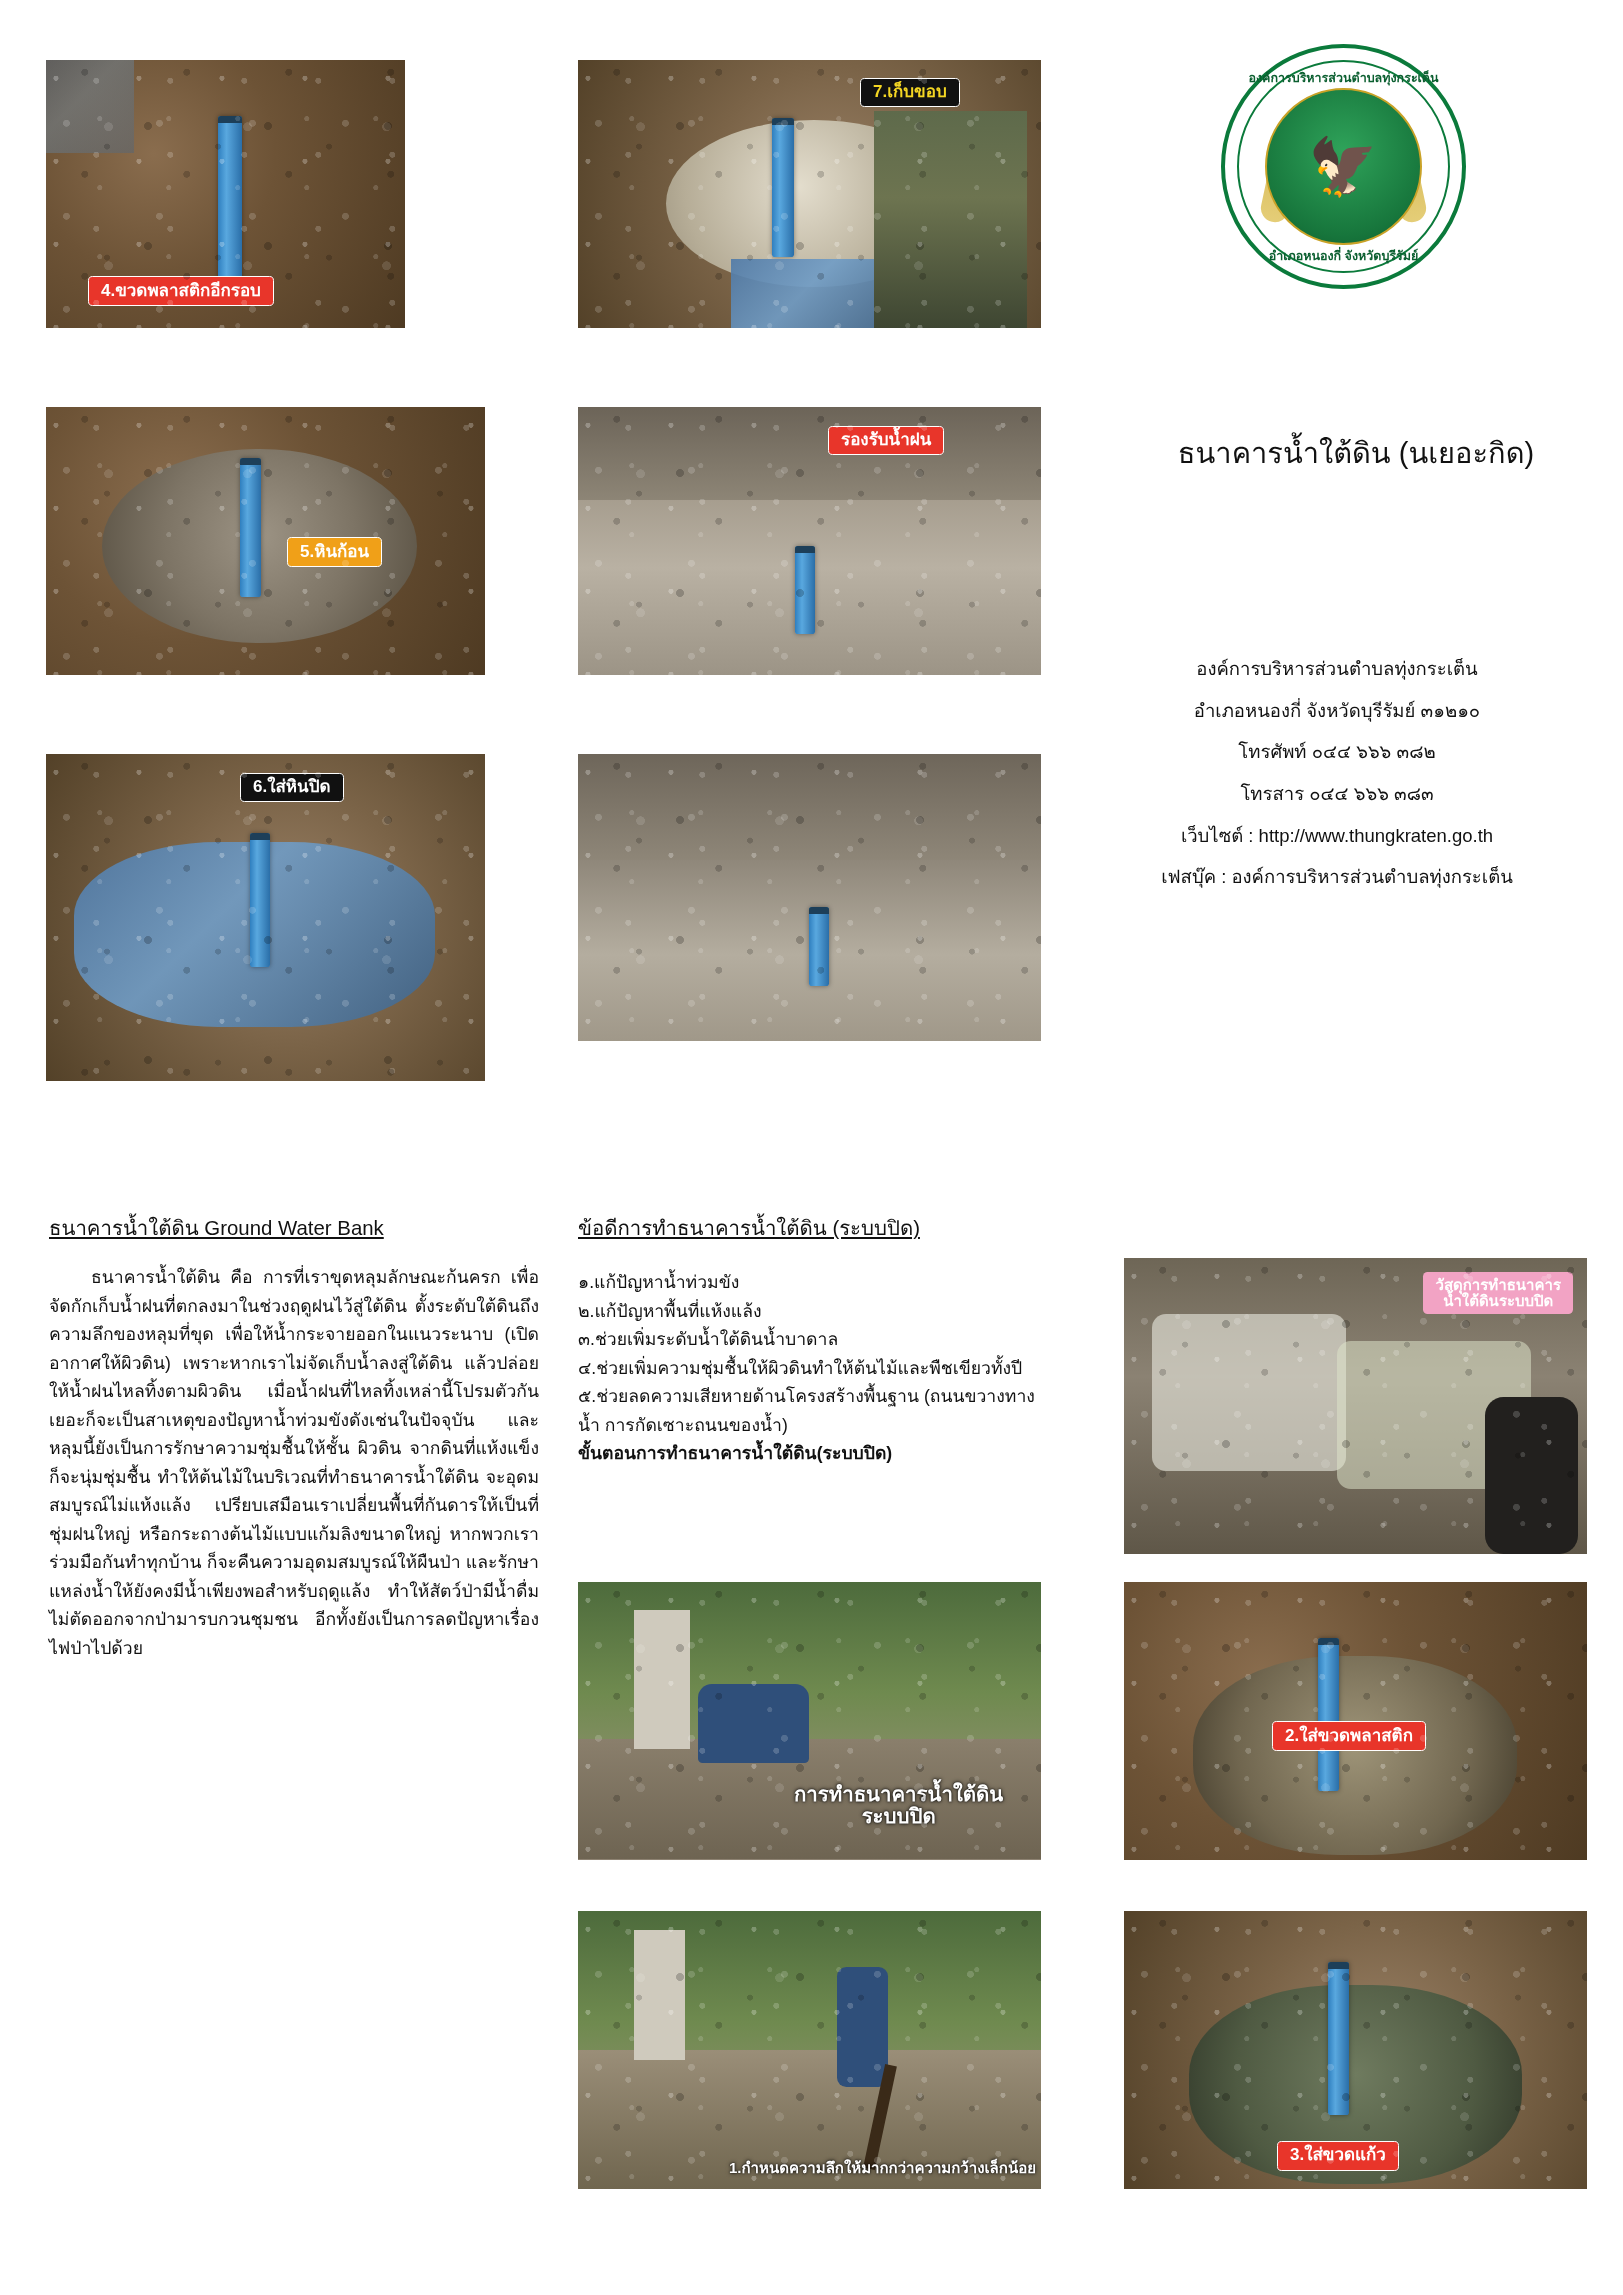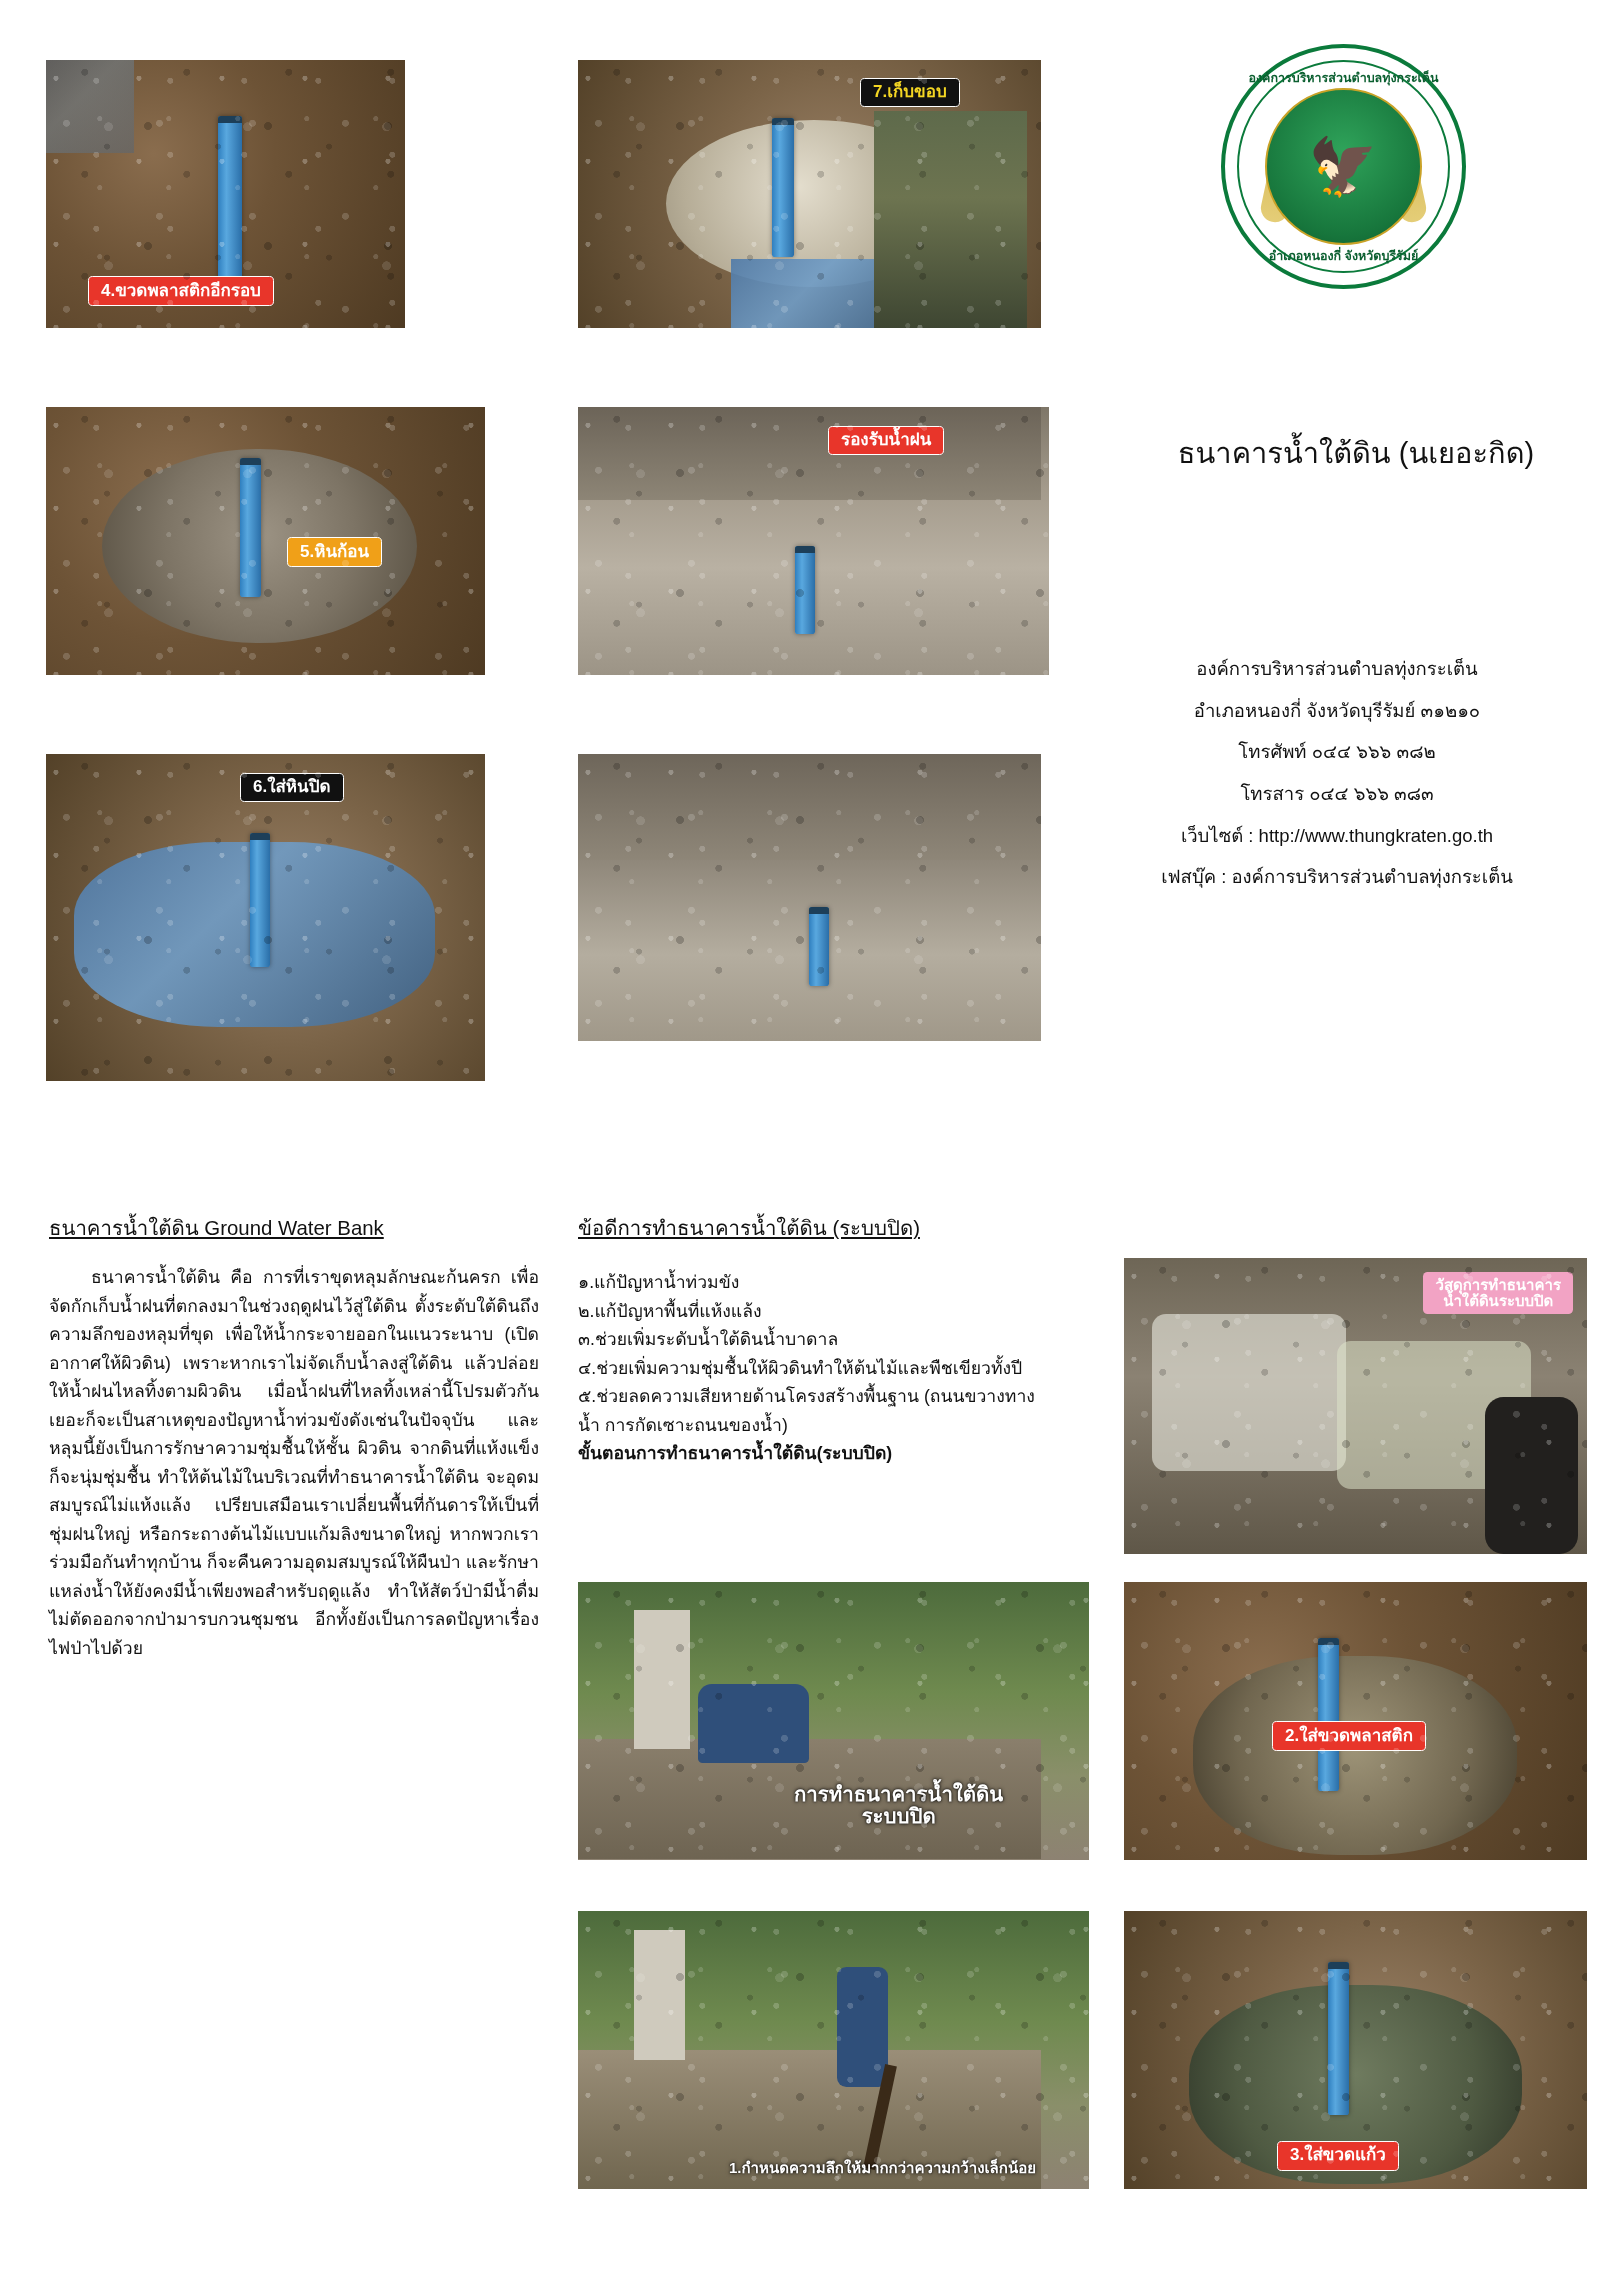--- a/index.html
+++ b/index.html
@@ -51,26 +51,24 @@
     background:
       radial-gradient(circle at 30% 35%, #8a6d4e 0%, #6d5336 40%, #4e3a22 100%);
   }
   .g-soil2 {
     background:
       radial-gradient(circle at 55% 50%, #9a8166 0%, #7a6347 45%, #534128 100%);
   }
   .g-ground {
     background:
       linear-gradient(180deg, #7e7668 0%, #a39a8b 30%, #b9b1a3 60%, #9c9486 100%);
-    padding-left: 8px;
   }
   .g-green {
     background:
       linear-gradient(180deg, #4d6b3c 0%, #6f8a4f 40%, #8a8f6a 70%, #8d8272 100%);
-    padding-left: 48px;
   }
   .g-rock {
     background:
       linear-gradient(180deg, #6f675c 0%, #8d8578 35%, #b4ad9f 70%, #a09889 100%);
   }
   .g-trash {
     background:
       linear-gradient(180deg, #6e6656 0%, #8b8273 40%, #5f5748 100%);
   }
   

